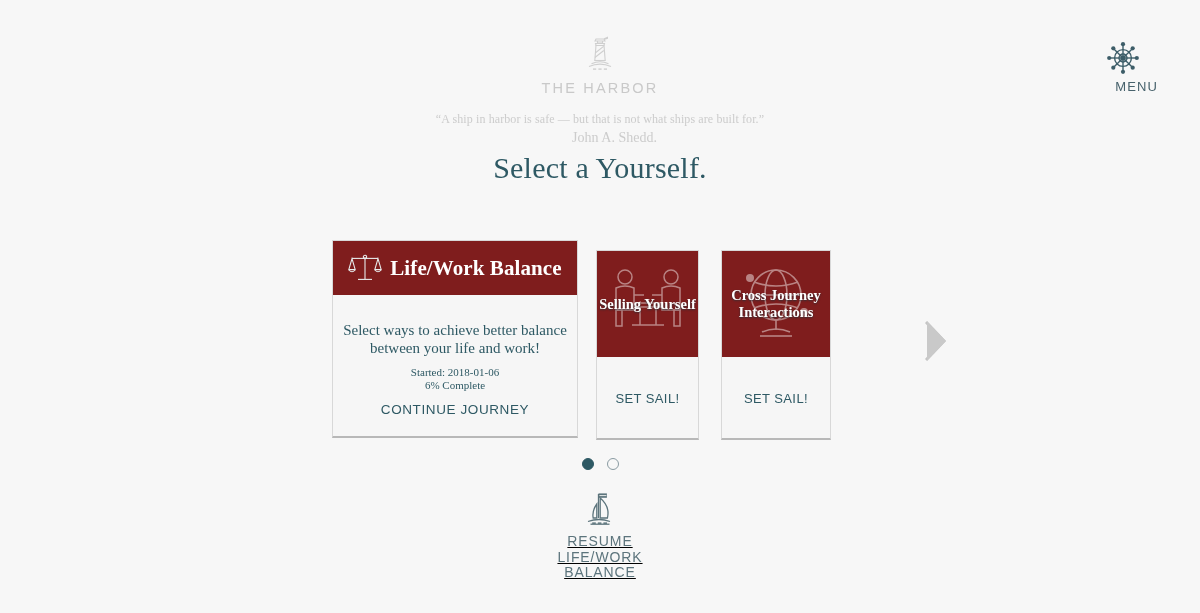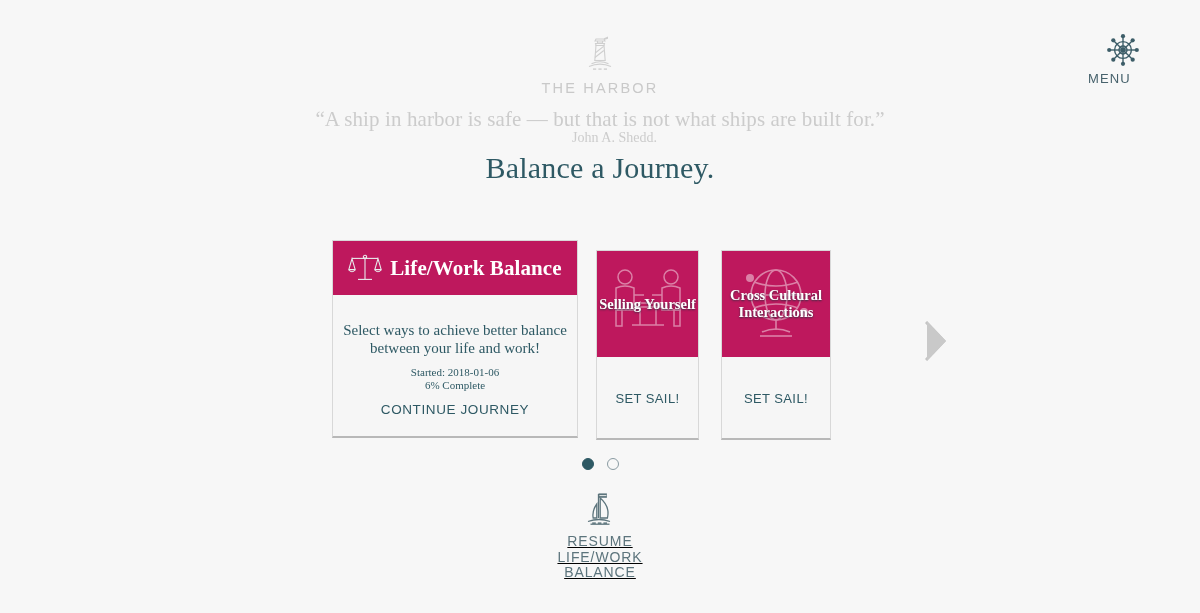--- a/index.html
+++ b/index.html
@@ -43,21 +43,21 @@
     position: absolute;
     top: 110px;
     left: 0;
     width: 1200px;
     text-align: center;
     font-family: "Liberation Serif", serif;
     color: #cccccc;
   }
   .quote-text {
     display: block;
-    font-size: 21px;
+    font-size: 12px;
     line-height: 19px;
     letter-spacing: 0.1px;
   }
   .quote-author {
     display: block;
     font-size: 14px;
     line-height: 18px;
     margin-left: 29px;
   }
 
@@ -71,24 +71,24 @@
     font-size: 30px;
     font-weight: 400;
     color: #2e5964;
     margin: 0;
     letter-spacing: 0.2px;
   }
 
   
   .menu-button {
     position: absolute;
-    top: 32px;
+    top: 40px;
     right: 42px;
     width: 70px;
-    text-align: left;
+    text-align: right;
     cursor: pointer;
   }
   .menu-icon {
     display: block;
     margin: 0 auto;
     width: 36px;
     height: 36px;
   }
   .menu-label {
     display: block;
@@ -120,21 +120,21 @@
   }
   .card-small {
     width: 103px;
     height: 190px;
     margin-top: 10px;
     margin-right: 22px;
   }
   .card-small:last-child { margin-right: 0; width: 110px; }
 
   .card-header {
-    background: #be185d;
+    background: #7f1d1d;
     color: #ffffff;
     box-sizing: border-box;
   }
   .card-primary .card-header {
     height: 54px;
     display: flex;
     align-items: center;
     justify-content: center;
     gap: 8px;
   }
@@ -310,21 +310,21 @@
     </g>
   </svg>
   <span class="menu-label">MENU</span>
 </div>
 
 <div class="quote-block">
   <span class="quote-text">“A ship in harbor is safe — but that is not what ships are built for.”</span>
   <span class="quote-author">John A. Shedd.</span>
 </div>
 
-<h1 class="page-title">Balance a Journey.</h1>
+<h1 class="page-title">Select a Yourself.</h1>
 
 <div class="cards-row">
 
   <div class="card card-primary">
     <div class="card-header">
       <svg class="scales-icon" viewBox="0 0 34 30">
         <g stroke="#e8eced" stroke-width="1.1" fill="none">
           <line x1="17" y1="4" x2="17" y2="26"></line>
           <line x1="4" y1="5.4" x2="30" y2="5.4"></line>
           <line x1="10" y1="26.4" x2="24" y2="26.4"></line>
@@ -383,21 +383,21 @@
           <path d="M20 46 q22 -8 44 0"></path>
           <path d="M42 58 v10"></path>
           <path d="M28 70 q14 -6 28 0"></path>
           <path d="M26 74 h32"></path>
         </g>
         <g fill="#ffffff">
           <circle cx="16" cy="16" r="4"></circle>
           <circle cx="70" cy="50" r="4"></circle>
         </g>
       </svg>
-      <span class="card-header-title">Cross Cultural Interactions</span>
+      <span class="card-header-title">Cross Journey Interactions</span>
     </div>
     <div class="card-body">
       <div class="card-action">SET SAIL!</div>
     </div>
   </div>
 </div>
 
 <svg class="next-arrow" viewBox="0 0 34 46">
   <path d="M9 3 L28 23 L9 43 L7 41 L23 23 L7 5 Z" fill="#c4c4c4"></path>
   <path d="M9 3 L28 23 L9 43 Z" fill="#c9c9c9"></path>

